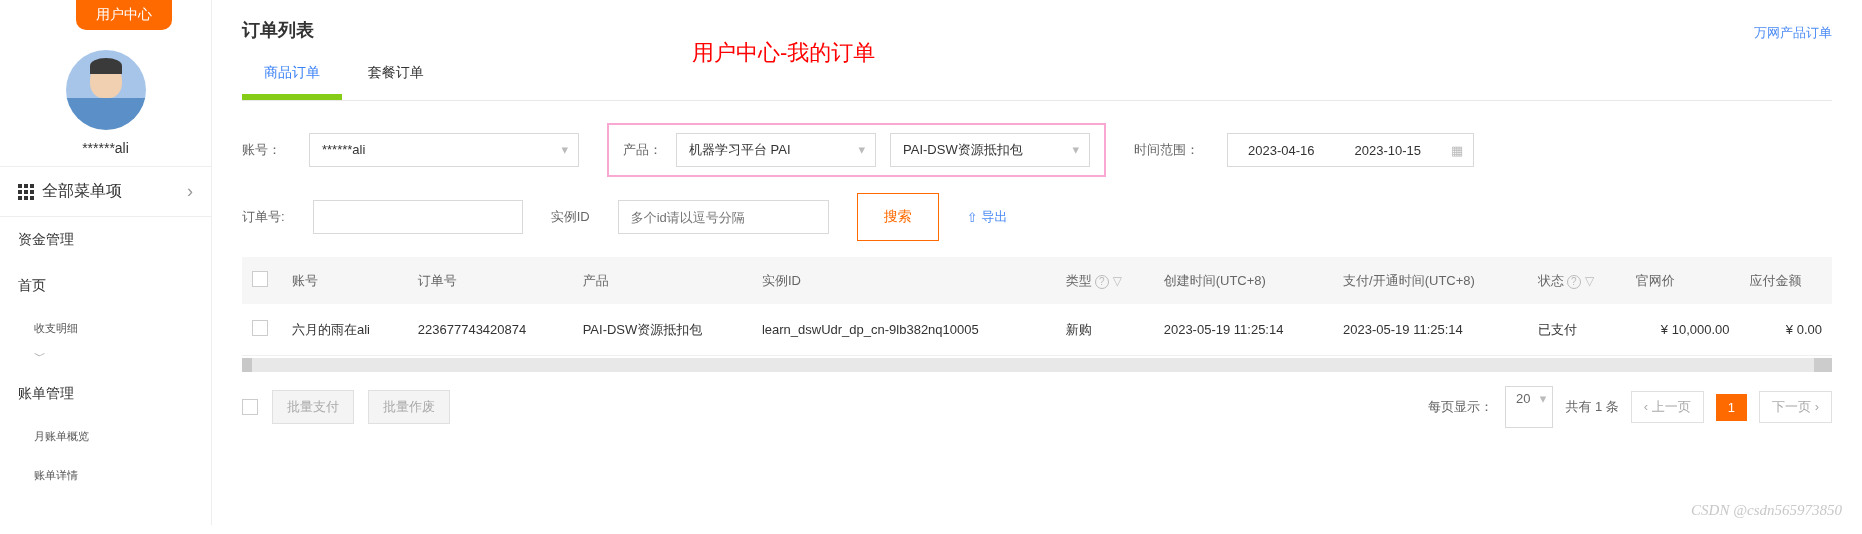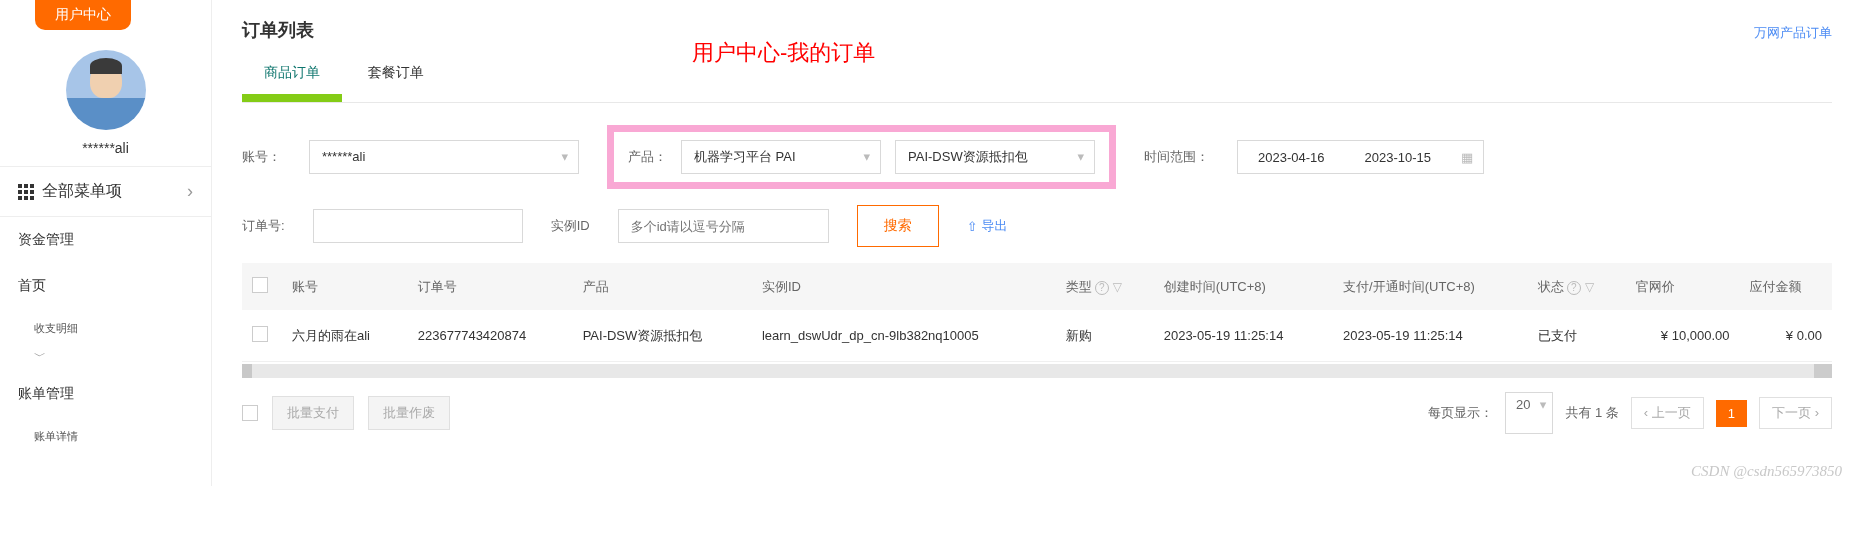--- a/index.html
+++ b/index.html
@@ -1,19 +1,19 @@
 <!DOCTYPE html>
 <html><head>
 <meta charset="utf-8">
 <style>
 * { box-sizing: border-box; margin: 0; padding: 0; }
 body { font-family: "Microsoft YaHei", Arial, sans-serif; font-size: 13px; color: #333; background: #fff; width: 1862px; }
 .layout { display: flex; }
 .sidebar { width: 212px; background: #fff; border-right: 1px solid #eee; padding-bottom: 30px; }
-.uc-tab { display: inline-block; background: #ff6a00; color: #fff; padding: 6px 20px; font-size: 14px; border-radius: 0 0 10px 10px; margin-left: 35px; }
+.uc-tab { display: inline-block; background: #ff6a00; color: #fff; padding: 6px 20px; font-size: 14px; border-radius: 0 0 10px 10px; margin-left: 76px; }
 .avatar-block { text-align: center; padding: 20px 0 10px; }
 .avatar { width: 80px; height: 80px; border-radius: 50%; background: linear-gradient(#a7c5e8 60%, #5a8fc7 60%); margin: 0 auto 10px; position: relative; overflow: hidden; }
 .avatar::before { content: ""; position: absolute; top: 12px; left: 24px; width: 32px; height: 36px; background: #f0d0b0; border-radius: 50% 50% 40% 40%; }
 .avatar::after { content: ""; position: absolute; top: 8px; left: 24px; width: 32px; height: 16px; background: #3a3a3a; border-radius: 50% 50% 0 0; }
 .username { font-size: 14px; color: #333; }
 .menu-header { display: flex; align-items: center; justify-content: space-between; padding: 14px 18px; border-top: 1px solid #eee; border-bottom: 1px solid #eee; font-size: 16px; font-weight: 500; }
 .menu-header .grid-icon { display: inline-block; width: 16px; height: 16px; background:
   linear-gradient(#333,#333) 0 0/4px 4px no-repeat,
   linear-gradient(#333,#333) 6px 0/4px 4px no-repeat,
   linear-gradient(#333,#333) 12px 0/4px 4px no-repeat,
@@ -27,33 +27,33 @@
 .chevron { color: #999; font-size: 18px; }
 .menu-item { padding: 14px 18px; font-size: 14px; color: #333; cursor: pointer; }
 .menu-sub { padding: 12px 18px 12px 34px; font-size: 11px; color: #555; cursor: pointer; }
 .expand-caret { padding: 0 18px 6px 34px; color: #999; font-size: 12px; }
 .main { flex: 1; padding: 18px 30px 0 30px; position: relative; }
 .page-title { font-size: 18px; font-weight: 600; margin-bottom: 10px; display: inline-block; }
 .annotation { color: #ff0000; font-size: 22px; position: absolute; left: 480px; top: 38px; }
 .top-link { float: right; color: #4b8bf4; font-size: 13px; margin-top: 6px; cursor: pointer; }
 .tabs { border-bottom: 1px solid #e8e8e8; margin-bottom: 22px; }
 .tab { display: inline-block; padding: 12px 22px; font-size: 14px; cursor: pointer; }
-.tab.active { color: #0f766e; border-bottom: 8px solid #84cc16; }
+.tab.active { color: #3b82f6; border-bottom: 6px solid #84cc16; }
 .filter-row { display: flex; align-items: center; gap: 28px; margin-bottom: 16px; flex-wrap: wrap; }
 .label { color: #666; }
 .select, .input, .date { border: 1px solid #d9d9d9; background: #fff; height: 34px; line-height: 32px; padding: 0 12px; font-size: 13px; position: relative; }
 .select { min-width: 180px; }
 .select::after { content: "▾"; position: absolute; right: 10px; color: #bbb; }
 .input { width: 200px; }
 .input input, .select input { border: none; outline: none; width: 100%; height: 100%; background: transparent; font-size: 13px; }
 .date-group { display: flex; align-items: center; border: 1px solid #d9d9d9; height: 34px; justify-content: center; }
 .date-group span.d { padding: 0 20px; }
 .date-group .cal-icon { padding: 0 10px; color: #bbb; }
-.highlight-box { border: 7px solid #f9a8d4; padding: 8px 14px; display: flex; align-items: center; gap: 14px; }
-.btn-search { border: 1px solid #ff6a00; color: #ff6a00; background: #fff; height: 42px; padding: 0 26px; font-size: 14px; cursor: pointer; }
+.highlight-box { border: 2px solid #f9a8d4; padding: 8px 14px; display: flex; align-items: center; gap: 14px; }
+.btn-search { border: 1px solid #ff6a00; color: #ff6a00; background: #fff; height: 48px; padding: 0 26px; font-size: 14px; cursor: pointer; }
 .export { float: right; color: #4b8bf4; cursor: pointer; display: flex; align-items: center; gap: 4px; }
 .table { width: 100%; border-collapse: collapse; margin-top: 8px; }
 .table th { background: #f6f6f6; text-align: left; padding: 14px 10px; font-weight: normal; color: #666; font-size: 13px; }
 .table td { padding: 16px 10px; font-size: 13px; color: #333; border-bottom: 1px solid #f0f0f0; }
 .checkbox { width: 16px; height: 16px; border: 1px solid #ccc; display: inline-block; background: #fff; }
 .help-icon { display: inline-block; width: 14px; height: 14px; border: 1px solid #bbb; border-radius: 50%; font-size: 10px; text-align: center; line-height: 12px; color: #bbb; margin-left: 3px; }
 .filter-icon { color: #bbb; margin-left: 4px; font-size: 12px; }
 .status-paid { color: #3cb371; }
 .price-r { text-align: right; }
 .hscroll { height: 14px; background: #e8e8e8; position: relative; margin-top: 2px; }
@@ -80,20 +80,21 @@
     </div>
     <div class="menu-header">
       <span><span class="grid-icon"></span><span>全部菜单项</span></span>
       <span class="chevron">›</span>
     </div>
     <div class="menu-item">资金管理</div>
     <div class="menu-item">首页</div>
     <div class="menu-sub">收支明细</div>
     <div class="expand-caret">﹀</div>
     <div class="menu-item">账单管理</div>
+    <div class="menu-sub">月账单概览</div>
     <div class="menu-sub">账单详情</div>
   </aside>
 
   <main class="main">
     <span class="page-title">订单列表</span>
     <span class="annotation">用户中心-我的订单</span>
     <a class="top-link">万网产品订单</a>
 
     <div class="tabs">
       <div class="tab active">商品订单</div>

